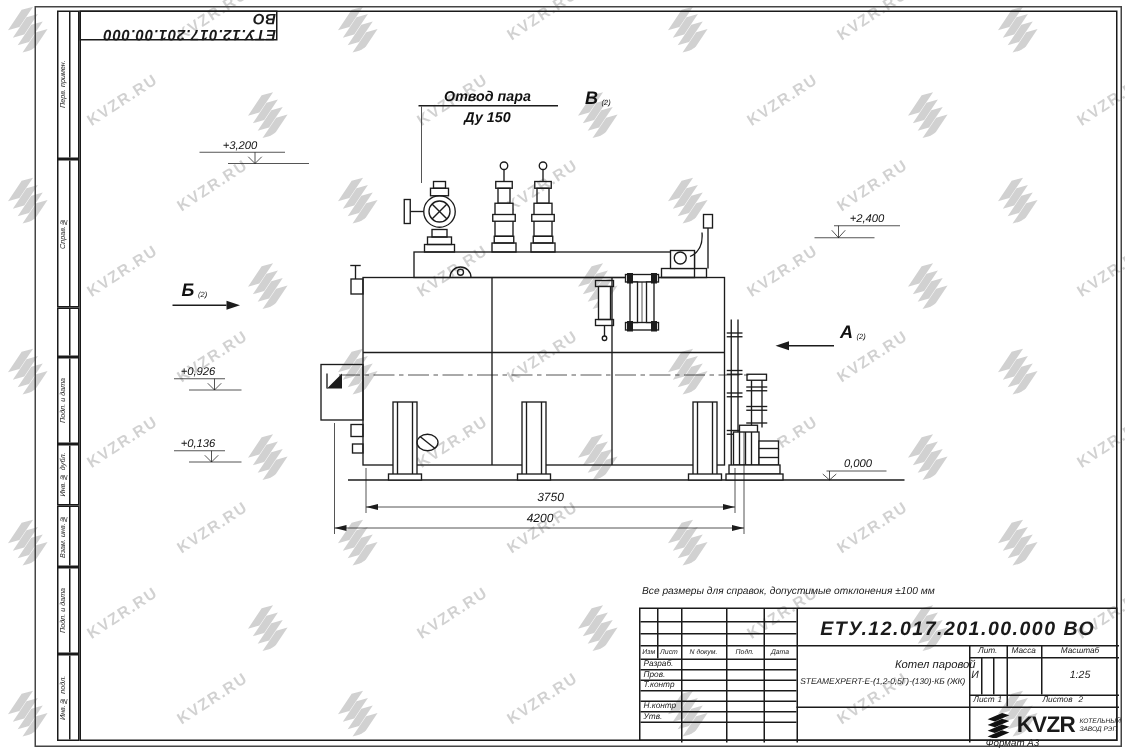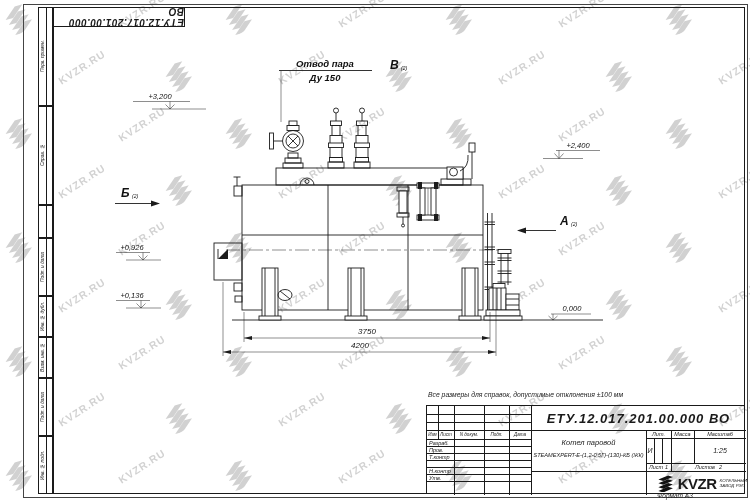--- a/index.html
+++ b/index.html
@@ -34,21 +34,21 @@
   .topnum span{transform:rotate(180deg);font:italic 600 10px "Liberation Sans",sans-serif;letter-spacing:.5px;}
   
   .tb{position:absolute;left:426px;top:405px;width:319px;height:89px;border:1.2px solid #1a1a1a;
       box-sizing:border-box;z-index:4;}
   .vl{position:absolute;width:0;border-left:0.8px solid #1a1a1a;}
   .hl{position:absolute;height:0;border-top:0.8px solid #1a1a1a;}
   .tcell{position:absolute;display:flex;align-items:center;justify-content:center;
          font:italic 5.5px "Liberation Sans",sans-serif;text-align:center;overflow:hidden;}
   .tleft{justify-content:flex-start;padding-left:2px;}
   .docnum{font:italic 600 13px "Liberation Sans",sans-serif;letter-spacing:1px;}
-  .pname1{font:italic 7.5px "Liberation Sans",sans-serif;}
+  .pname1{font:italic 7.5px "Liberation Sans",sans-serif;padding-left:35px;}
   .pname2{font:italic 5.6px "Liberation Sans",sans-serif;}
   .scaleval{font:italic 7px "Liberation Sans",sans-serif;}
   .kvzr{font:900 15px "Liberation Sans",sans-serif;letter-spacing:-.5px;}
   .kvzr-sub{font:italic 4.4px "Liberation Sans",sans-serif;line-height:5px;text-align:left;}
   .note{position:absolute;left:428px;top:391px;font:italic 6.8px "Liberation Sans",sans-serif;z-index:4;}
   .fmt{position:absolute;left:630px;top:492px;width:90px;text-align:center;
        font:italic 6.5px "Liberation Sans",sans-serif;z-index:5;}
 </style>
 </head>
 <body>

